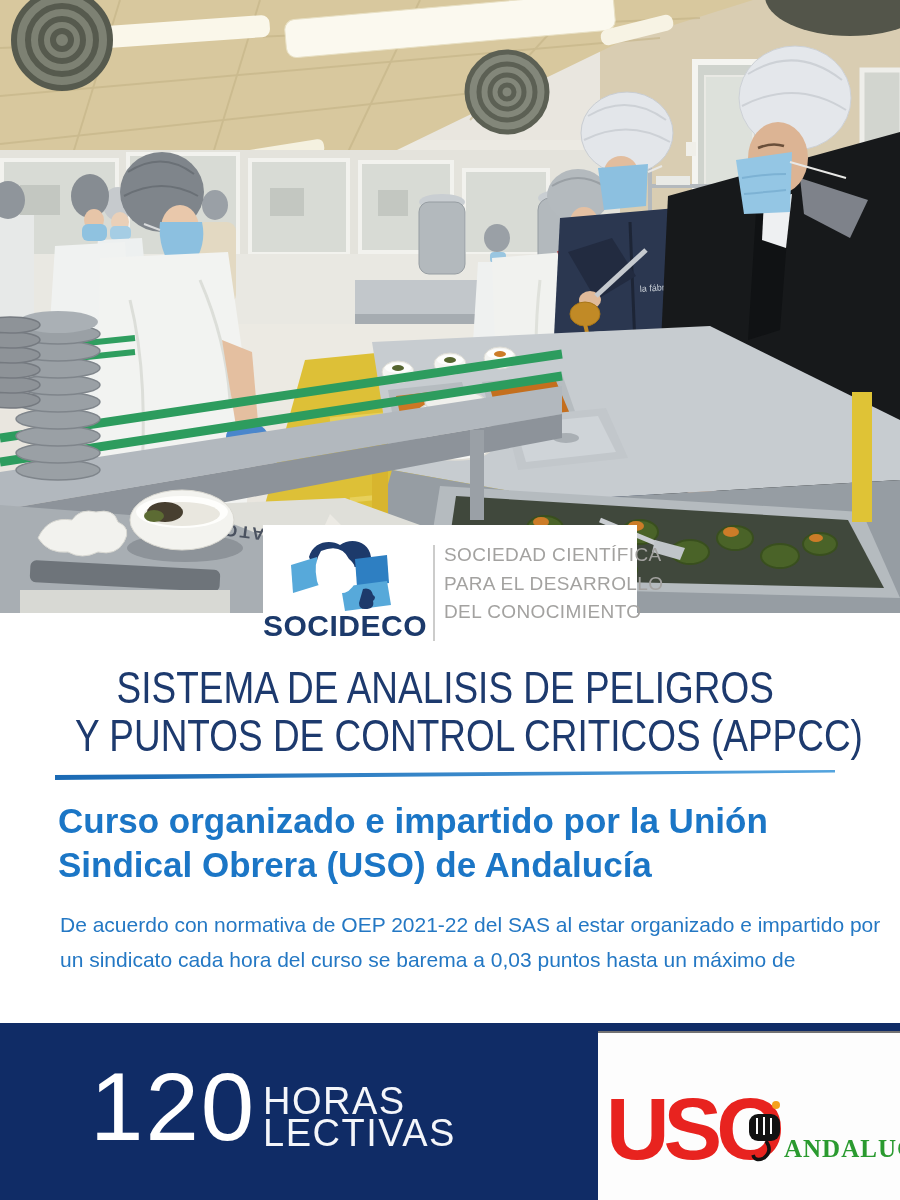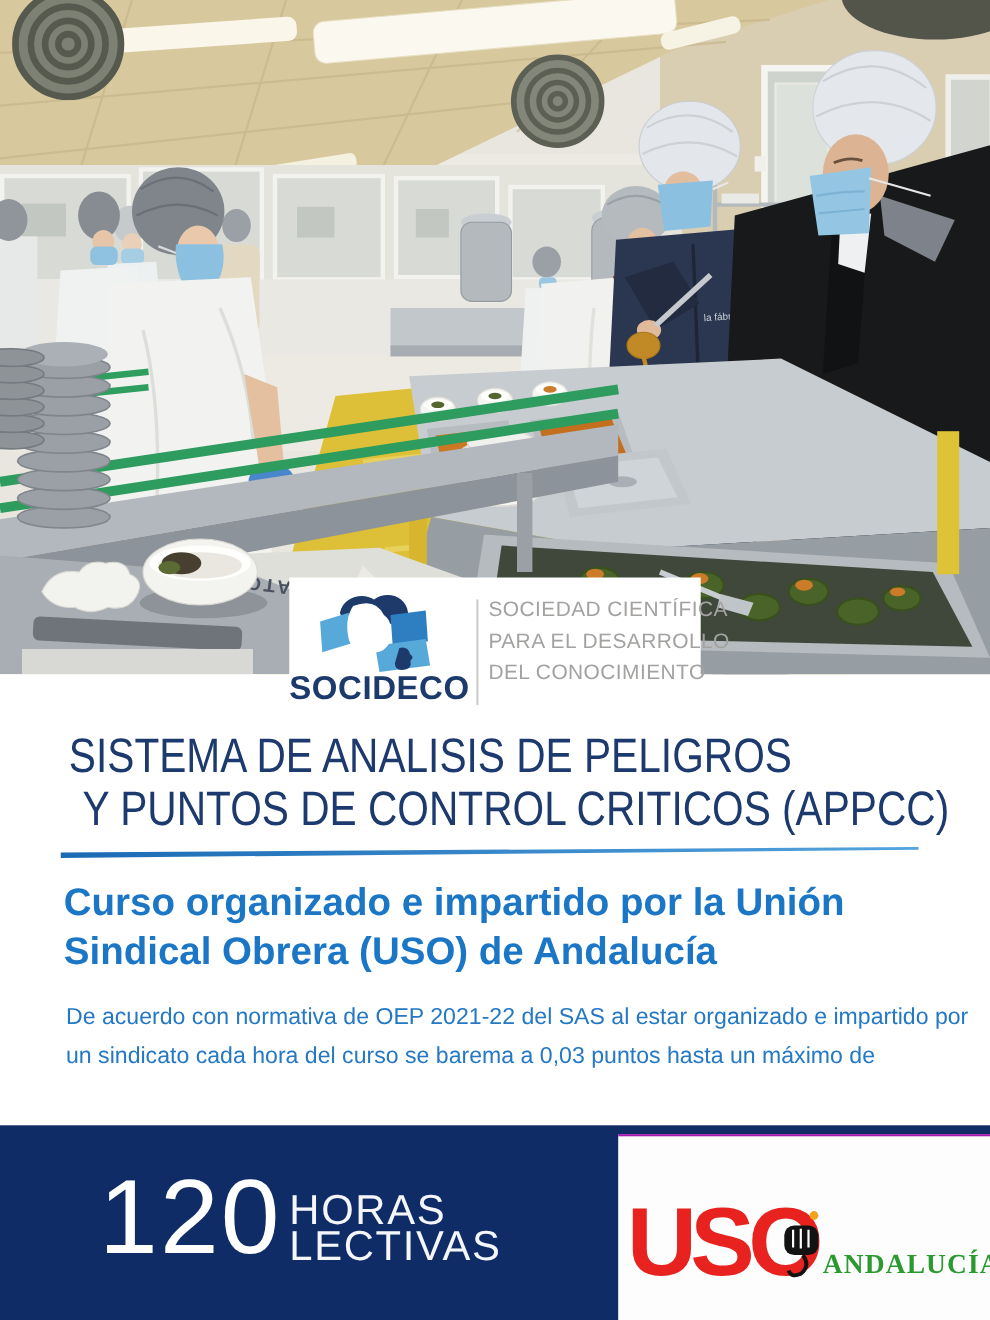--- a/index.html
+++ b/index.html
@@ -16,37 +16,37 @@
   .logo-box{position:absolute;left:263px;top:525px;width:374px;height:132px;background:#ffffff;}
   .logo-icon{position:absolute;left:20px;top:8px;}
   .logo-wordmark{
     position:absolute;left:0;top:84px;width:165px;
     font-size:30px;font-weight:bold;letter-spacing:.5px;color:#1c3a6b;
   }
   .logo-divider{position:absolute;left:170px;top:20px;width:2px;height:96px;background:#cccccb;}
   .logo-tagline{position:absolute;left:181px;top:16px;color:#a3a2a0;font-size:19px;line-height:28.5px;letter-spacing:.4px;white-space:nowrap;}
 
   
-  .title{position:absolute;left:0;top:664px;width:836px;text-align:left;color:#1d3a6e;}
+  .title{position:absolute;left:0;top:664px;width:836px;text-align:right;color:#1d3a6e;}
   .title .t-line{display:block;font-size:44px;line-height:48px;font-weight:normal;white-space:nowrap;}
   .title .t-inner{display:inline-block;transform:scaleX(.84);transform-origin:50% 50%;}
   .underline{position:absolute;left:55px;top:766px;}
 
   
   .subtitle{position:absolute;left:58px;top:799px;color:#1b76c6;font-weight:bold;font-size:35px;line-height:44px;white-space:nowrap;}
 
   
   .bodytext{position:absolute;left:60px;top:907px;color:#2478c4;font-size:21px;line-height:35px;white-space:nowrap;}
   .bodytext .b-bold{font-weight:bold;}
 
   
   .footer{position:absolute;left:0;top:1023px;width:900px;height:177px;background:#102c66;}
   .hours-number{position:absolute;left:90px;top:36px;color:#ffffff;font-size:96px;font-weight:300;line-height:1;letter-spacing:2px;}
   .hours-labels{position:absolute;left:252px;top:62px;color:#f4f6fa;font-size:38px;font-weight:300;line-height:32px;letter-spacing:1.5px;white-space:nowrap;margin-left:11px;}
-  .uso-box{position:absolute;right:0;top:8px;width:338px;height:169px;background:#fdfdfd;border-top:2px solid #a21caf;box-sizing:border-box;}
+  .uso-box{position:absolute;right:0;top:8px;width:302px;height:169px;background:#fdfdfd;border-top:2px solid #737373;box-sizing:border-box;}
 </style>
 </head>
 <body>
 
 <div class="page">
 
   <svg class="photo" viewBox="0 0 900 613">
 
     <g>
       <rect x="0" y="0" width="900" height="613" fill="#e9e6df"></rect>

